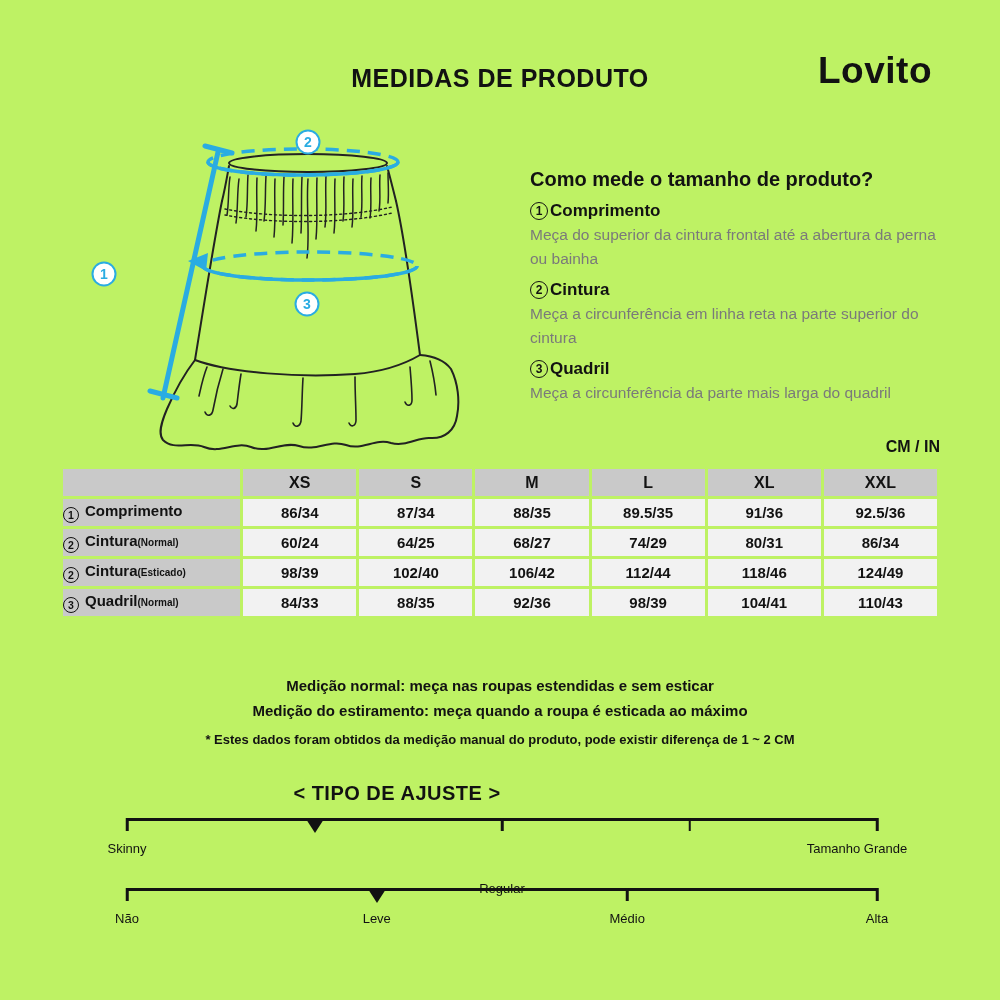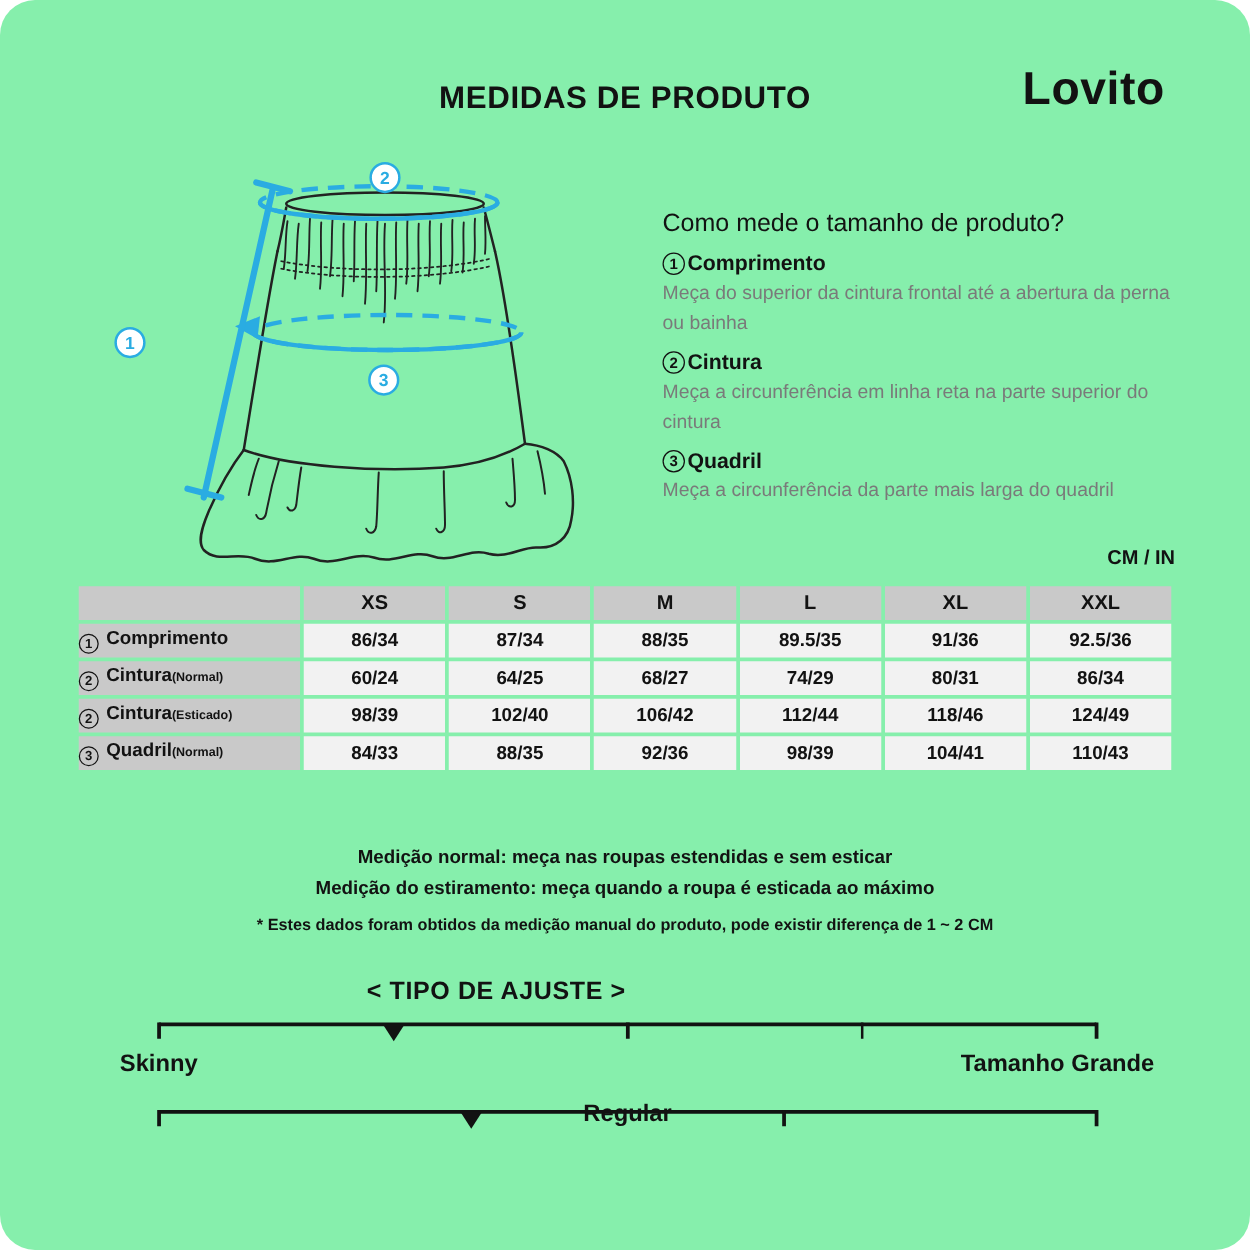--- a/index.html
+++ b/index.html
@@ -1,30 +1,30 @@
 <!DOCTYPE html>
 <html><head>
 <meta charset="utf-8">
 <style>
   * { margin:0; padding:0; box-sizing:border-box; }
   html,body { background:#ffffff; }
   body { font-family:"Liberation Sans", sans-serif; color:#121212; }
-  .page { position:relative; width:1000px; height:1000px; background:#86efac; overflow:hidden;border-radius:28px; }
+  .page { position:relative; width:1000px; height:1000px; background:#bef264; overflow:hidden; }
 
   
   .page-title { position:absolute; top:64px; left:0; width:100%; text-align:center;
     font-size:25px; font-weight:800; letter-spacing:.5px; }
   .brand { position:absolute; top:50px; right:68px; font-size:37px; font-weight:800; letter-spacing:.5px; }
 
   
   .illus { position:absolute; left:55px; top:115px; width:470px; height:350px; }
 
   
   .guide { position:absolute; left:530px; top:168px; width:412px; }
-  .guide h2 { font-size:20px; font-weight:400; margin-bottom:10px; }
+  .guide h2 { font-size:20px; font-weight:700; margin-bottom:10px; }
   .ghead { font-size:17px; font-weight:700; margin-top:9px; display:flex; align-items:center; }
   .gdesc { font-size:15.5px; line-height:1.55; color:#7a7a7a; margin-top:2px; }
   .cnum { display:inline-flex; align-items:center; justify-content:center; border:1.5px solid #121212;
     border-radius:50%; font-weight:700; flex:0 0 auto; }
   .ghead .cnum { width:18px; height:18px; font-size:12px; margin-right:2px; }
 
   .units { position:absolute; top:438px; right:60px; font-size:16px; font-weight:800; }
 
   
   .size-table { position:absolute; left:60px; top:466px; }
@@ -47,21 +47,21 @@
   .scale { position:absolute; left:0; width:794px; }
   .scale.fit { top:782px; }
   .scale.elastic { top:875px; }
   .scale-title { text-align:center; font-size:20px; font-weight:800; letter-spacing:.5px; }
   .track { position:relative; width:750px; height:17px; margin:13px 0 0 127px; }
   .line { position:absolute; left:0; right:0; top:0; height:3px; background:#121212; }
   .tick { position:absolute; top:0; width:2.5px; height:13px; background:#121212; transform:translateX(-50%); }
   .marker { position:absolute; top:1px; width:0; height:0; transform:translateX(-50%);
     border-left:9px solid transparent; border-right:9px solid transparent; border-top:14px solid #121212; }
   .scale-labels { position:relative; width:750px; height:22px; margin:6px 0 0 127px;
-    font-size:19px; font-weight:700; }
+    font-size:13px; font-weight:400; }
   .slabel { position:absolute; top:0; white-space:nowrap; transform:translateX(-50%); }
   .slabel.right { transform:translateX(-70%); }
 </style>
 </head>
 <body>
 
 <div class="page">
 
   <div class="page-title">MEDIDAS DE PRODUTO</div>
   <div class="brand">Lovito</div>
@@ -254,15 +254,21 @@
   </div>
 
   <div class="scale elastic">
     <div class="track">
         <div class="line"></div>
         <div class="tick" style="left: 0%;"></div>
         <div class="tick" style="left: 66.7%;"></div>
         <div class="tick" style="left: 100%;"></div>
         <div class="marker" style="left: 33.3%;"></div>
       </div>
+    <div class="scale-labels">
+        <span class="slabel center" style="left: 0%;">Não</span>
+        <span class="slabel center" style="left: 33.3%;">Leve</span>
+        <span class="slabel center" style="left: 66.7%;">Médio</span>
+        <span class="slabel center" style="left: 100%;">Alta</span>
+      </div>
   </div>
 
 </div>
 
 </body></html>

